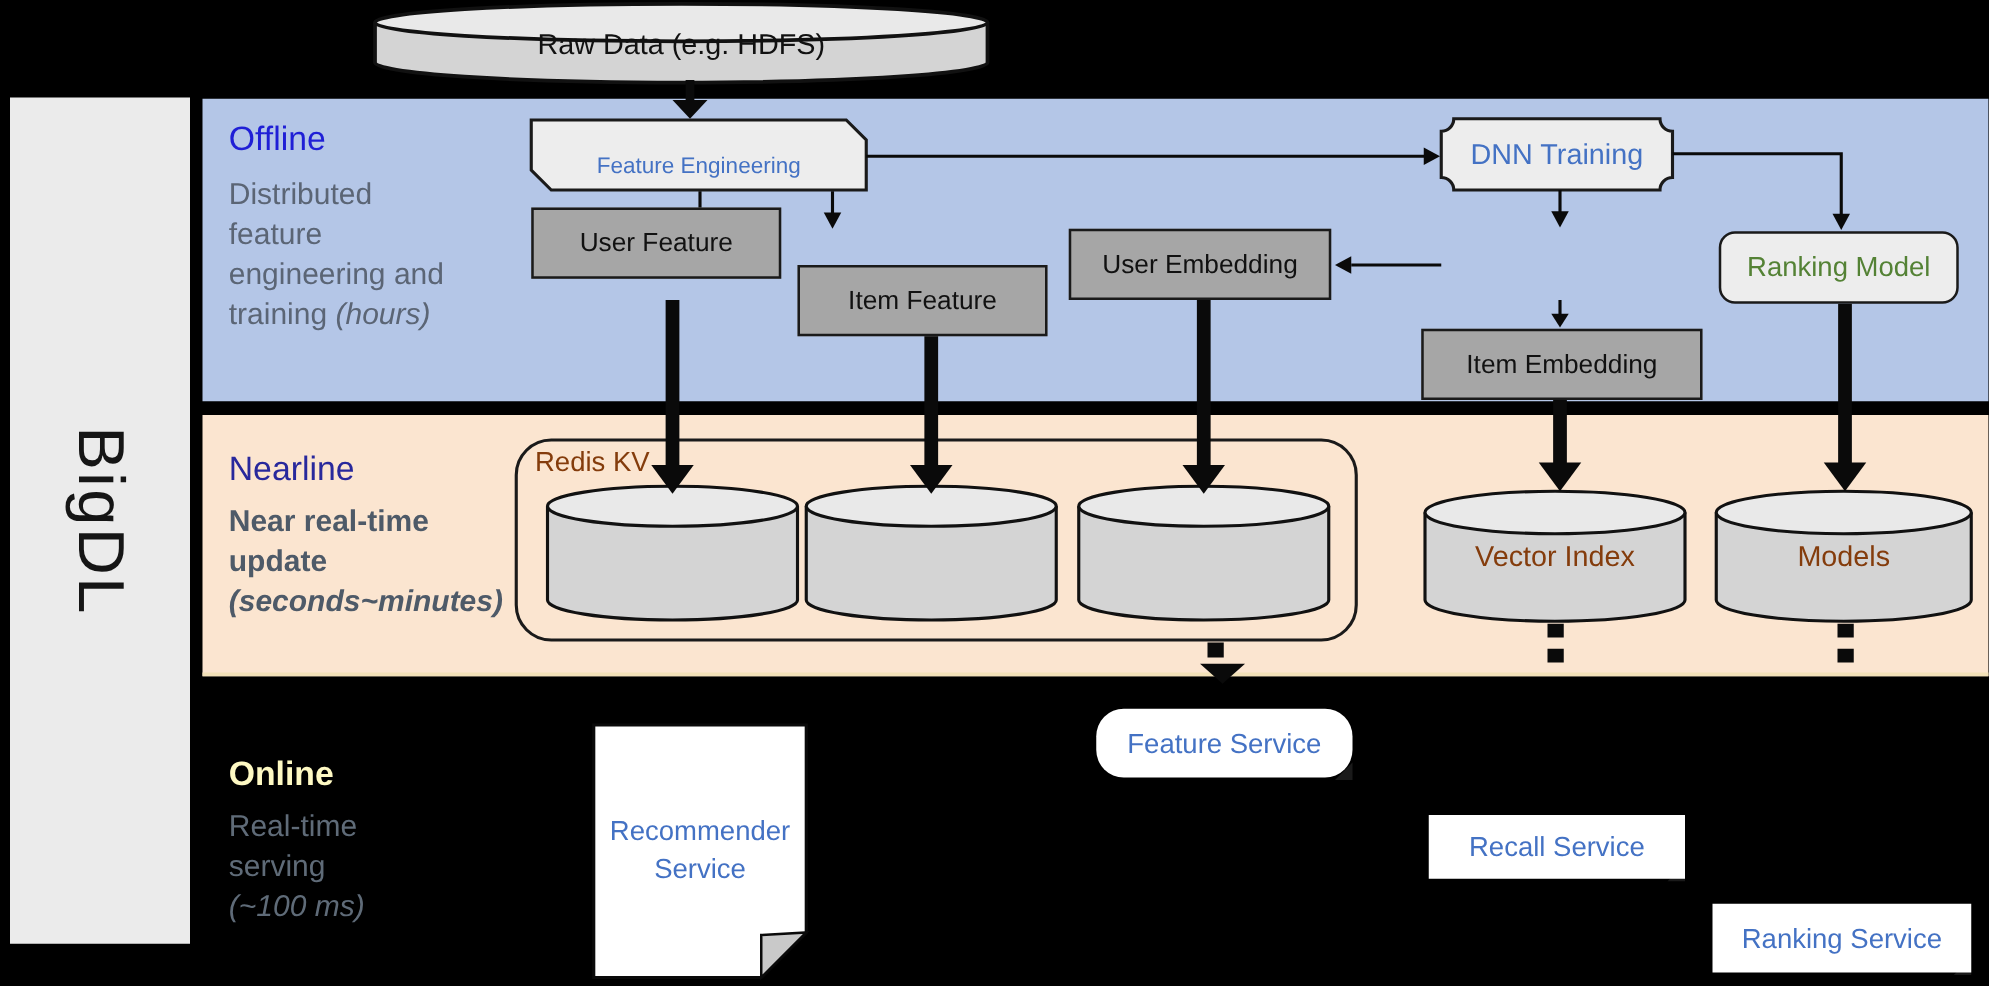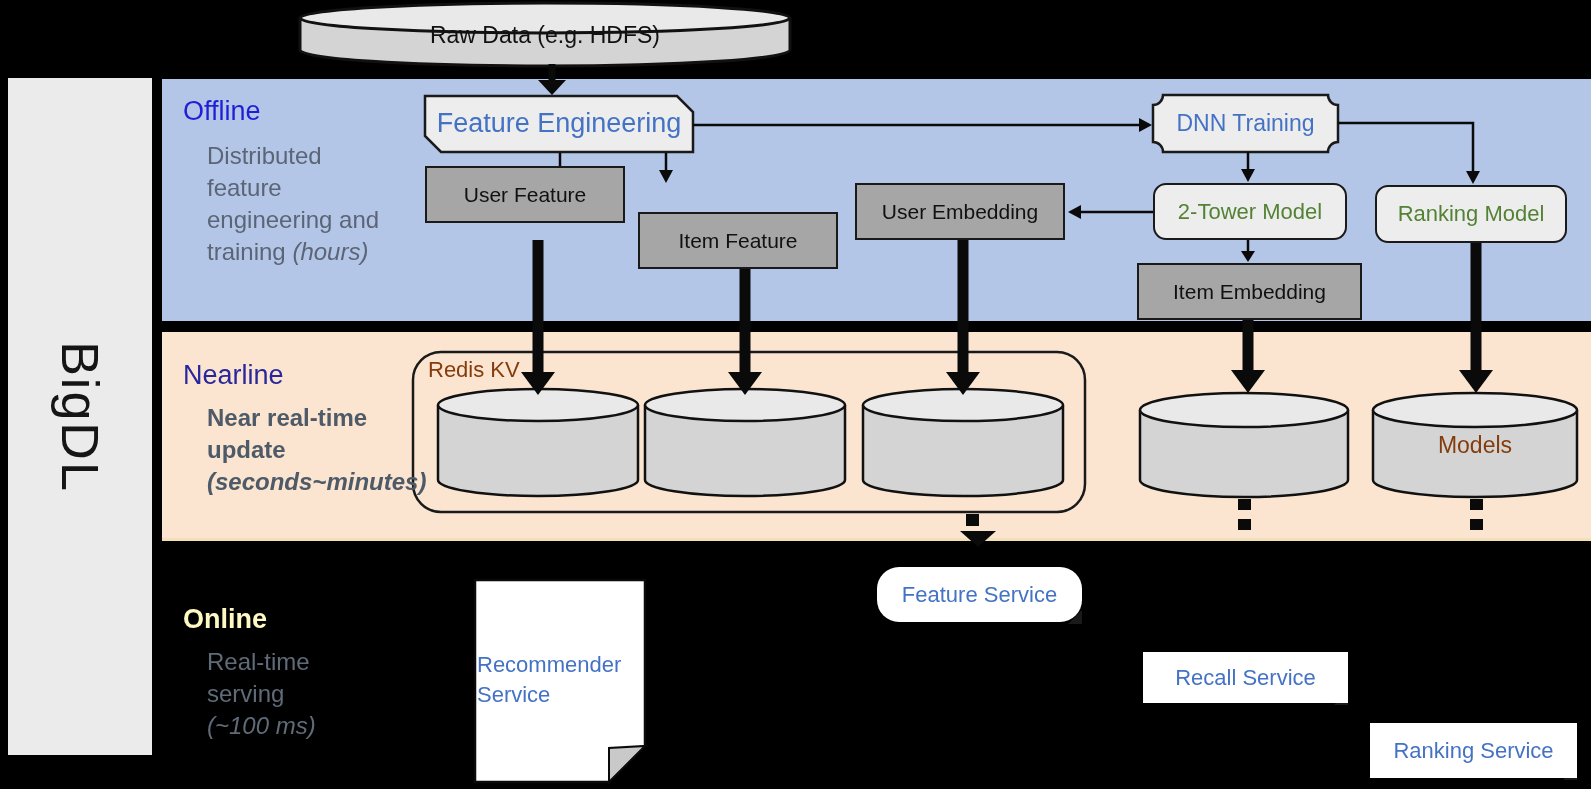--- a/index.html
+++ b/index.html
@@ -19,24 +19,24 @@
   .node{position:absolute;z-index:3;display:flex;align-items:center;justify-content:center;
         box-sizing:border-box;text-align:center;}
   .node.gray{background:#a6a6a6;border:2.5px solid #1a1a1a;color:#111;font-size:21px;}
   .node.light{background:#ededed;border:2.5px solid #1a1a1a;border-radius:13px;font-size:22px;}
   .green{color:#548235;}
   .blue{color:#4472c4;}
   .brown{color:#843c0c;}
   .svc{position:absolute;z-index:3;background:#ffffff;display:flex;align-items:center;justify-content:center;
        color:#4472c4;font-size:22px;}
   
-  .lbl{position:absolute;z-index:4;display:flex;align-items:center;justify-content:center;text-align:left;}
+  .lbl{position:absolute;z-index:4;display:flex;align-items:center;justify-content:center;text-align:center;}
   
   .btitle{position:absolute;z-index:4;font-size:27px;font-weight:500;}
-  .bdesc{position:absolute;z-index:4;font-size:24px;line-height:32px;margin-left:24px;}
+  .bdesc{position:absolute;z-index:4;font-size:24px;line-height:32px;}
   .t-offline{color:#1f1fd6;}
   .t-nearline{color:#28289c;}
   .t-online{color:#fef9c3;font-weight:bold;}
   .d-offline{color:#5b6575;}
   .d-nearline{color:#4e5a68;}
   .d-online{color:#5f6b78;}
   .it{font-style:italic;}
 </style>
 </head>
 <body>
@@ -187,32 +187,32 @@
     <span class="it">(seconds~minutes)</span>
   </div>
 
   <div class="btitle t-online" style="left:183px;top:604px;">Online</div>
   <div class="bdesc d-online" style="left:183px;top:646px;">
     <span>Real-time</span><br>
     <span>serving</span><br>
     <span class="it">(~100 ms)</span>
   </div>
 
-  <div class="lbl blue" style="left:425px;top:96px;width:268px;height:54px;font-size:27px;">Feature Engineering</div>
+  <div class="lbl blue" style="left:425px;top:96px;width:268px;height:72px;font-size:18px;">Feature Engineering</div>
   <div class="lbl blue" style="left:1153px;top:95px;width:185px;height:57px;font-size:23px;">DNN Training</div>
 
   <div class="node gray" style="left:425px;top:166px;width:200px;height:57px;">User Feature</div>
   <div class="node gray" style="left:638px;top:183px;width:200px;height:57px;margin-top:29px;">Item Feature</div>
   <div class="node gray" style="left:855px;top:183px;width:210px;height:57px;">User Embedding</div>
   <div class="node gray" style="left:1137px;top:263px;width:225px;height:57px;">Item Embedding</div>
 
-  <div class="node light green" style="left:1153px;top:183px;width:194px;height:57px;">2-Tower Model</div>
   <div class="node light green" style="left:1375px;top:185px;width:192px;height:58px;">Ranking Model</div>
 
   <div class="lbl brown" style="left:428px;top:356px;width:120px;height:28px;font-size:22px;justify-content:flex-start;">Redis KV</div>
+  <div class="lbl brown" style="left:1140px;top:424px;width:208px;height:42px;font-size:23px;">Vector Index</div>
   <div class="lbl brown" style="left:1374px;top:424px;width:202px;height:42px;font-size:23px;">Models</div>
 
   <div class="lbl blue" style="left:477px;top:640px;width:166px;height:80px;font-size:22px;line-height:30px;">Recommender Service</div>
   <div class="svc" style="left:877px;top:567px;width:205px;height:55px;border-radius:22px;">Feature Service</div>
   <div class="svc" style="left:1143px;top:652px;width:205px;height:51px;">Recall Service</div>
   <div class="svc" style="left:1370px;top:723px;width:207px;height:55px;">Ranking Service</div>
 
 </div>
 
 </body></html>

